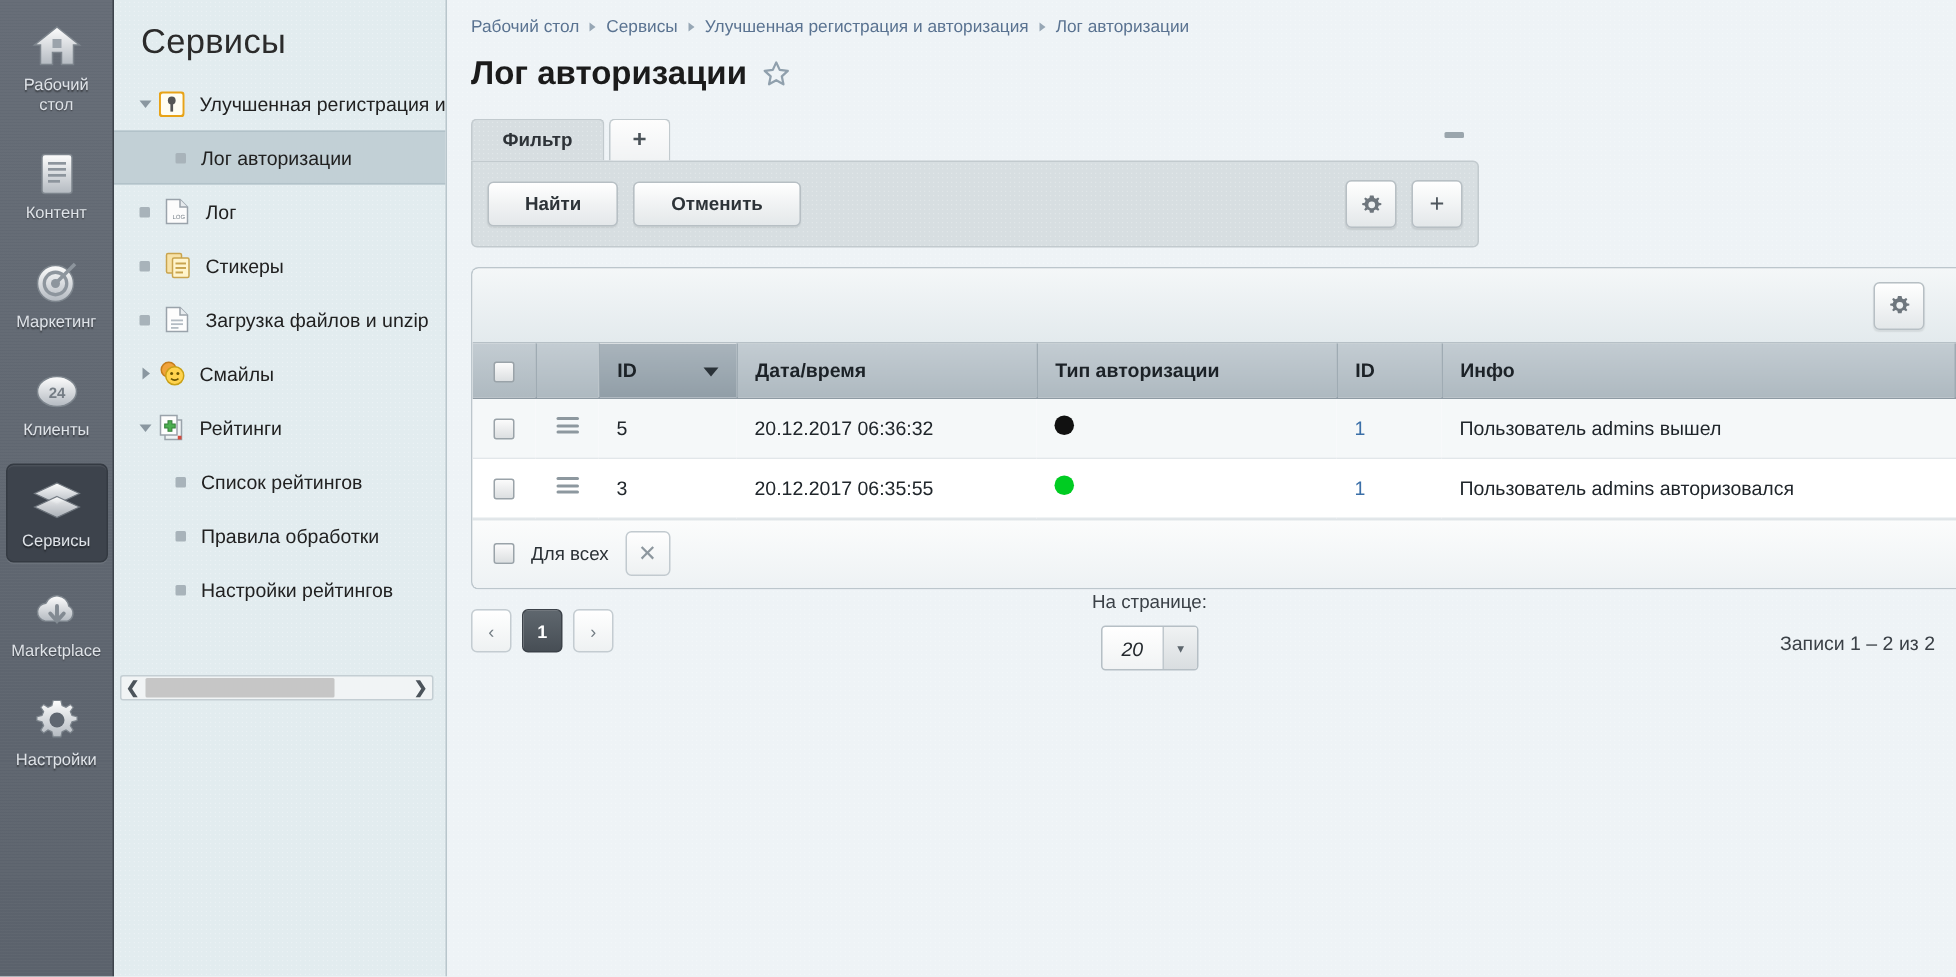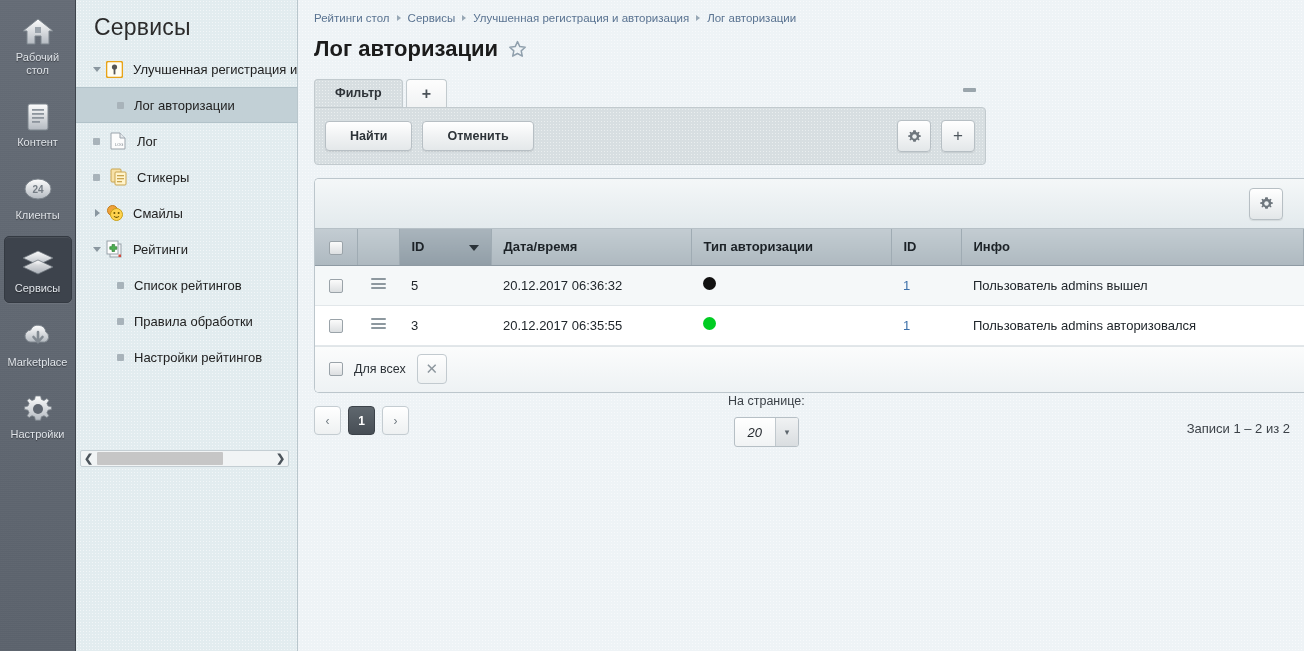--- a/index.html
+++ b/index.html
@@ -311,20 +311,31 @@
             <rect x="9" y="8" width="12" height="1.8"></rect>
             <rect x="9" y="12" width="12" height="1.8"></rect>
             <rect x="9" y="16" width="12" height="1.8"></rect>
             <rect x="9" y="20" width="8" height="1.8"></rect>
           </g>
         </svg>
     </span>
     <span class="rail-label">Контент</span>
   </div>
 
+  <div class="rail-item">
+    <span class="rail-icon">
+      <svg width="32" height="32" viewBox="0 0 32 32">
+          <circle cx="15" cy="17" r="12" fill="url(#g1)" stroke="#7d858d"></circle>
+          <circle cx="15" cy="17" r="7.5" fill="none" stroke="#8d959d" stroke-width="2.2"></circle>
+          <circle cx="15" cy="17" r="3" fill="#8d959d"></circle>
+          <path d="M15 17 L28 4" stroke="#8d959d" stroke-width="2.4" fill="none"></path>
+        </svg>
+    </span>
+    <span class="rail-label">Маркетинг</span>
+  </div>
 
   <div class="rail-item">
     <span class="rail-icon">
       <svg width="34" height="30" viewBox="0 0 34 30">
           <ellipse cx="17" cy="15" rx="13" ry="10" fill="url(#g1)" stroke="#7d858d"></ellipse>
           <text x="17" y="19" font-family="Liberation Sans" font-size="10" font-weight="bold" fill="#757d85" text-anchor="middle">24</text>
         </svg>
     </span>
     <span class="rail-label">Клиенты</span>
   </div>
@@ -407,20 +418,35 @@
             <g fill="#c9a44e">
               <rect x="7" y="7" width="7" height="1.3"></rect>
               <rect x="7" y="10" width="7" height="1.3"></rect>
               <rect x="7" y="13" width="5" height="1.3"></rect>
             </g>
           </svg>
       </span>
       <span class="tree-label">Стикеры</span>
     </div>
 
+    <div class="tree-row">
+      <span class="bullet"></span>
+      <span class="tree-icon">
+        <svg width="16" height="18" viewBox="0 0 16 18">
+            <path d="M1 1 h9 l5 5 v11 h-14 z" fill="#fdfdfd" stroke="#9aa3ab"></path>
+            <path d="M10 1 v5 h5" fill="#e8ecef" stroke="#9aa3ab"></path>
+            <g fill="#b4bcc3">
+              <rect x="4" y="9" width="8" height="1.2"></rect>
+              <rect x="4" y="11.5" width="8" height="1.2"></rect>
+              <rect x="4" y="14" width="5" height="1.2"></rect>
+            </g>
+          </svg>
+      </span>
+      <span class="tree-label">Загрузка файлов и unzip</span>
+    </div>
 
     <div class="tree-row">
       <span class="twisty closed"></span>
       <span class="tree-icon">
         <svg width="18" height="18" viewBox="0 0 18 18">
             <circle cx="6.5" cy="6.5" r="5" fill="#f0a33a" stroke="#c47c1c"></circle>
             <circle cx="10.5" cy="10.5" r="6" fill="#ffd34e" stroke="#c9a016"></circle>
             <circle cx="8.4" cy="9" r="1" fill="#6b5400"></circle>
             <circle cx="12.6" cy="9" r="1" fill="#6b5400"></circle>
             <path d="M8 12.4 q2.5 2 5 0" stroke="#6b5400" stroke-width="1.1" fill="none"></path>
@@ -461,21 +487,21 @@
   <div id="tree-hscroll">
     <span class="hs-arrow">❮</span>
     <span id="tree-hthumb"></span>
     <span class="hs-arrow" style="margin-left:auto">❯</span>
   </div>
 </aside>
 
 <main id="main">
 
   <div id="breadcrumb">
-    <a>Рейтинги стол</a>
+    <a>Рабочий стол</a>
     <span class="bc-sep"></span>
     <a>Сервисы</a>
     <span class="bc-sep"></span>
     <a>Улучшенная регистрация и авторизация</a>
     <span class="bc-sep"></span>
     <a>Лог авторизации</a>
   </div>
 
   <div id="title-row">
     <h1 id="page-title">Лог авторизации</h1>

